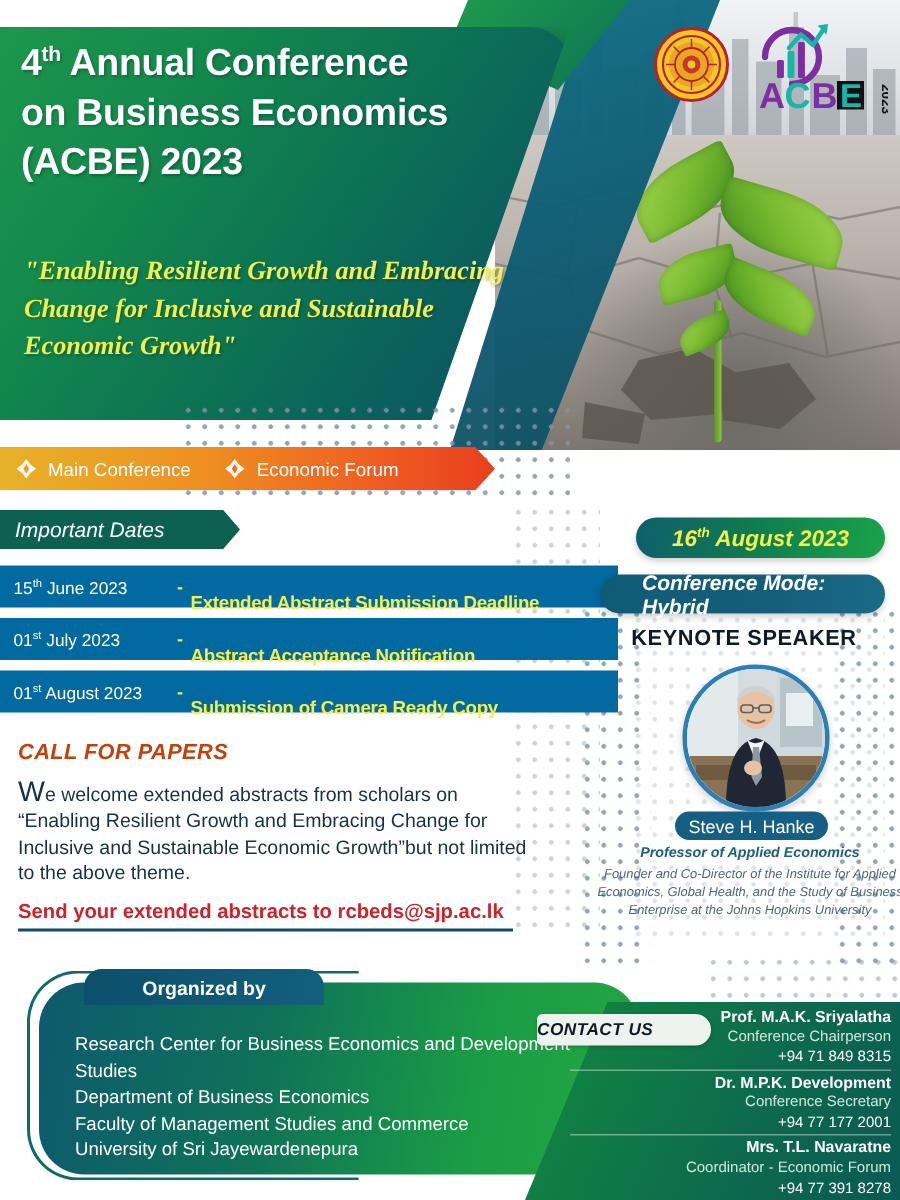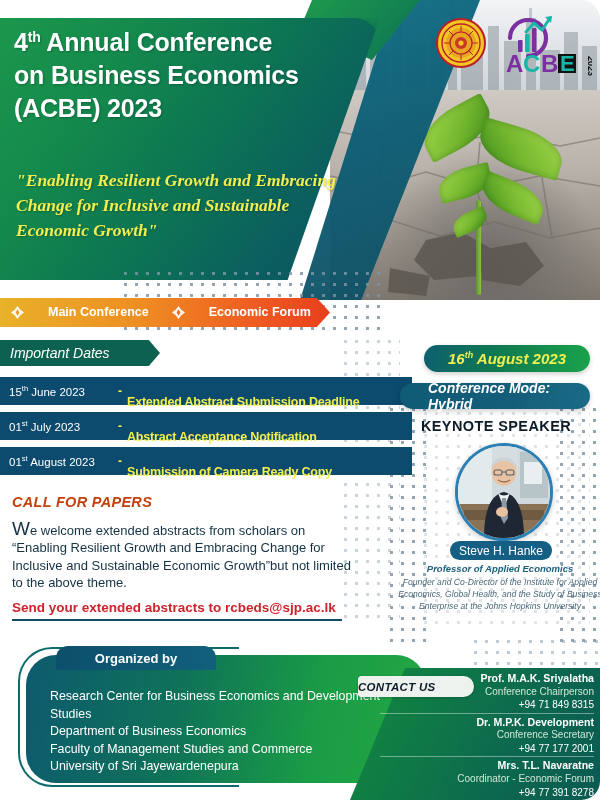--- a/index.html
+++ b/index.html
@@ -1,21 +1,21 @@
 <!DOCTYPE html>
 <html><head>
 <meta charset="utf-8">
 <style>
   html,body{margin:0;padding:0;}
   body{
     width:600px;height:800px;overflow:hidden;position:relative;
     background:#ffffff;
     font-family:"Liberation Sans", sans-serif;
   }
-  .poster{position:absolute;inset:0;overflow:hidden;background:#fff;border-radius:19px;}
+  .poster{position:absolute;inset:0;overflow:hidden;background:#fff;}
 
   
   .dots{
     position:absolute;
     background-image:radial-gradient(circle, #7d94a5 1.4px, transparent 1.6px);
     background-size:11px 11px;
     opacity:.85;
     pointer-events:none;
   }
 
@@ -81,36 +81,36 @@
   .uni-seal{position:absolute;left:0;top:4px;}
   .acbe-logo{position:absolute;left:68px;top:0;}
 
   
   .strip{
     position:absolute;left:0;top:298px;width:330px;height:29px;
     background:linear-gradient(90deg,#e8b22a 0%,#ee8e22 42%,#ef5a22 78%,#e8401d 100%);
     clip-path:polygon(0 0, 96% 0, 100% 50%, 96% 100%, 0 100%);
     display:flex;align-items:center;
   }
-  .strip-item{display:flex;align-items:flex-start;gap:23px;color:#fff;font-weight:bold;font-size:12.5px;}
+  .strip-item{display:flex;align-items:flex-end;gap:7px;color:#fff;font-weight:normal;font-size:12.5px;}
   .orn{width:15px;height:15px;flex:0 0 15px;}
 
   
   .dates-tab{
     position:absolute;left:0;top:340px;width:160px;height:26px;
     background:#0c6150;
     clip-path:polygon(0 0, 93% 0, 100% 50%, 93% 100%, 0 100%);
     display:flex;align-items:center;
   }
   .dates-tab span{
     color:#fff;font-style:italic;font-weight:normal;font-size:14px;padding-left:10px;
   }
   .date-row{
     position:absolute;left:0;width:412px;height:28px;
-    background:#0c4a6e;display:flex;align-items:center;
+    background:#0369a1;display:flex;align-items:center;
   }
   .date-when{color:#fff;font-size:11.5px;padding-left:9px;width:104px;flex:0 0 104px;}
   .date-when sup{font-size:7.5px;}
   .date-dash{color:#f2ef4e;font-size:12px;font-weight:bold;width:14px;flex:0 0 14px;text-align:center;}
   .date-what{color:#f2ef4e;font-size:12.5px;font-weight:bold;letter-spacing:-.2px;margin-top:22px;}
 
   
   .cfp-title{
     position:absolute;left:12px;top:494px;
     font-style:italic;font-weight:bold;font-size:14.5px;color:#c2410c;letter-spacing:.3px;

